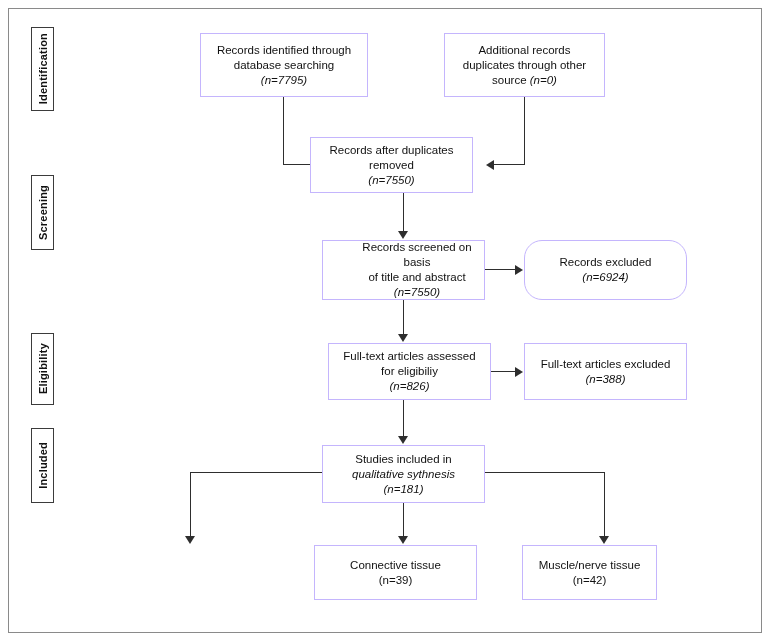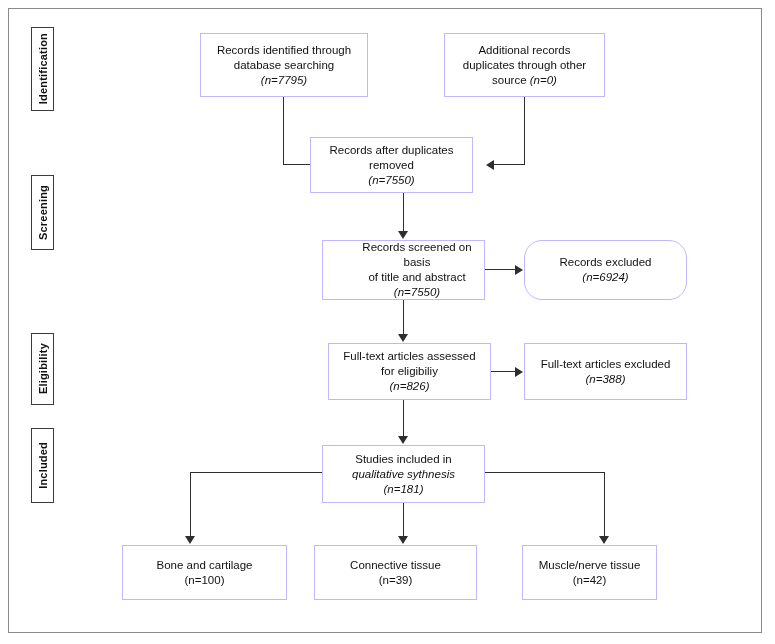--- a/index.html
+++ b/index.html
@@ -205,26 +205,20 @@
   </div>
 
   <div class="node" style="left:322px; top:445px; width:163px; height:58px;">
     <div class="txt">
       <span class="ro">Studies included in</span><br>
       <span class="it">qualitative sythnesis</span><br>
       <span class="it">(n=181)</span>
     </div>
   </div>
 
-  <div class="node" style="left:122px; top:545px; width:165px; height:55px;">
-    <div class="txt">
-      <span class="ro">Bone and cartilage</span><br>
-      <span class="ro">(n=100)</span>
-    </div>
-  </div>
 
   <div class="node" style="left:314px; top:545px; width:163px; height:55px;">
     <div class="txt">
       <span class="ro">Connective tissue</span><br>
       <span class="ro">(n=39)</span>
     </div>
   </div>
 
   <div class="node" style="left:522px; top:545px; width:135px; height:55px;">
     <div class="txt">

